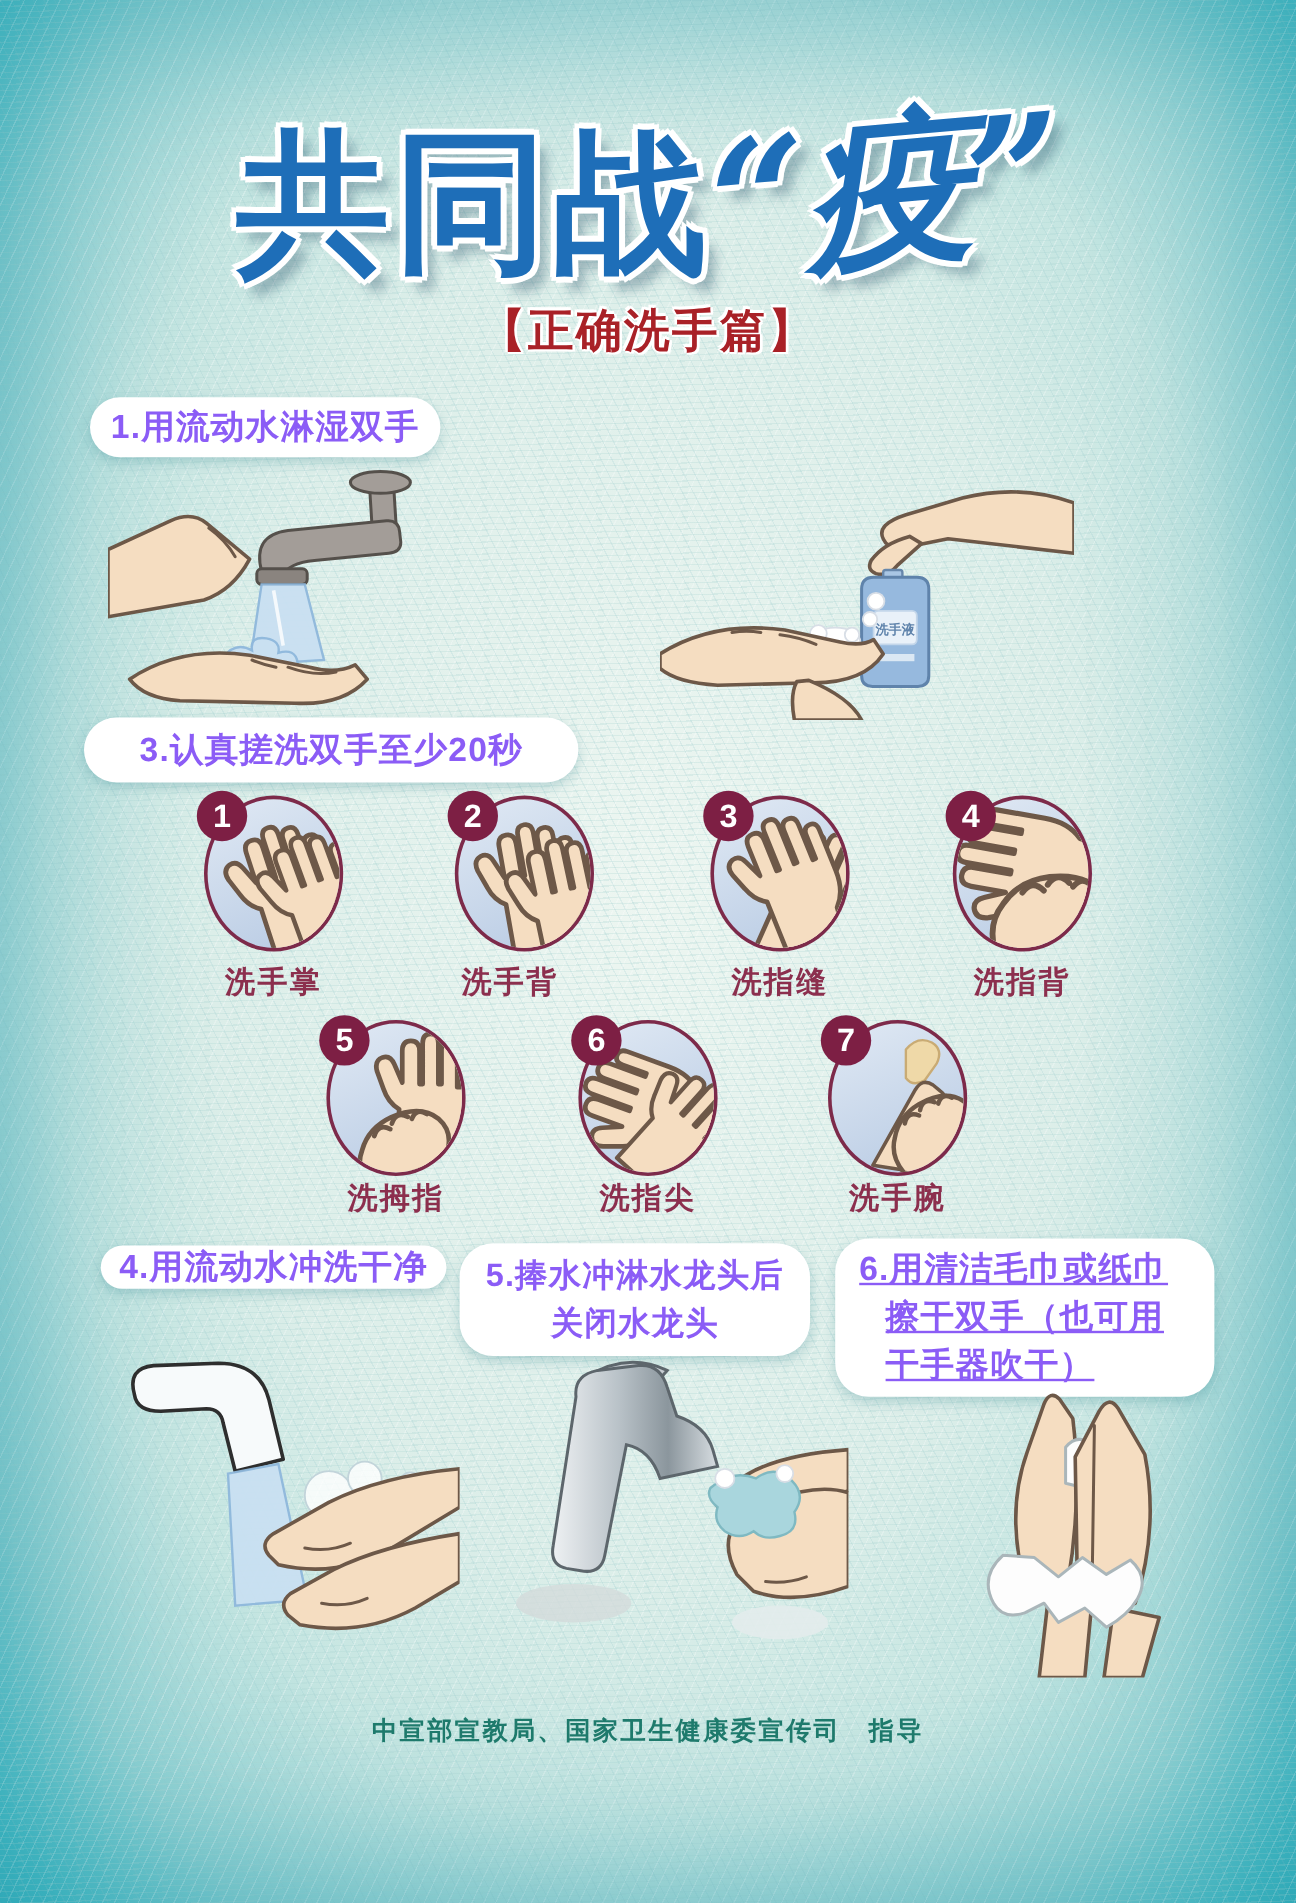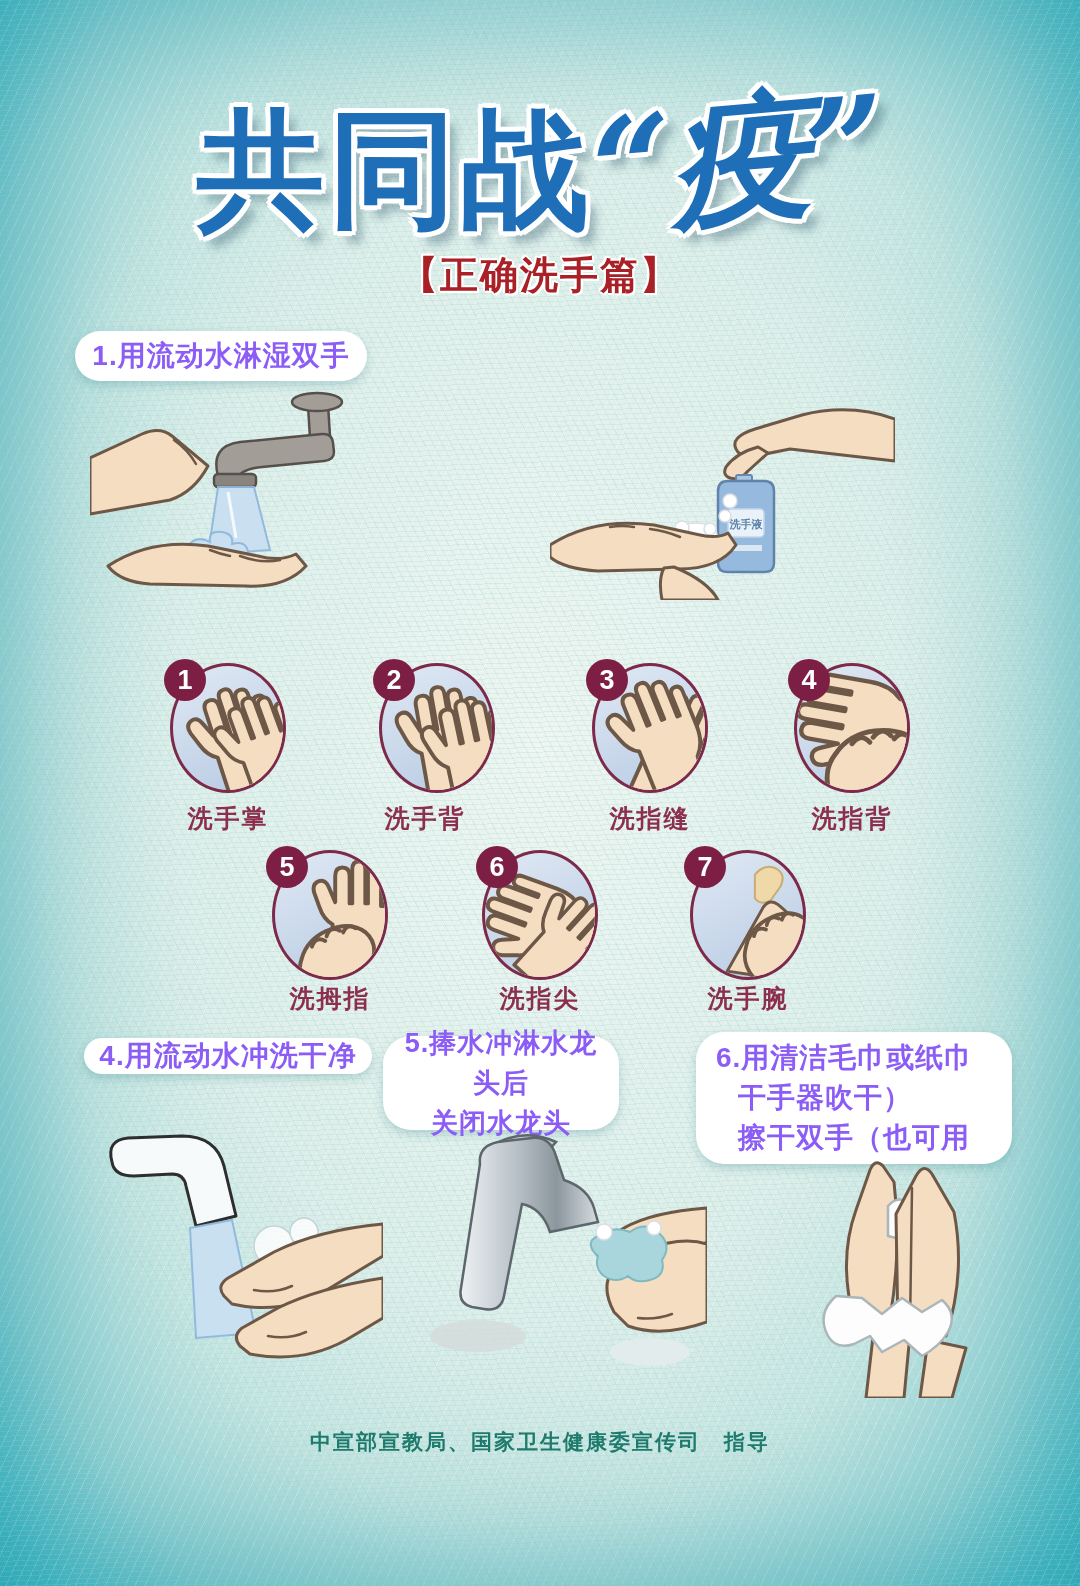--- a/index.html
+++ b/index.html
@@ -128,20 +128,21 @@
     <circle class="foam" cx="180" cy="116" r="7"></circle>
     <circle class="foam" cx="175" cy="131" r="6"></circle>
     <ellipse class="foam" cx="146" cy="150" rx="21" ry="12"></ellipse>
     <circle class="foam" cx="132" cy="143" r="7"></circle>
     <circle class="foam" cx="160" cy="144" r="6"></circle>
     <path class="skin-path" d="M0 160 Q44 132 104 140 L150 150 Q168 154 178 148 L186 160 Q170 184 128 184 L48 186 Q14 184 0 172 Z"></path>
     <path class="skin-path" d="M124 182 Q158 196 168 215 L112 215 Q108 194 114 183 Z"></path>
     <path class="line" d="M100 144 q16 2 30 8 M60 142 q12 -2 24 0"></path>
   </svg>
 
+  <div class="abs pill" style="left:70px;top:598px;width:412px;height:54px;">3.认真搓洗双手至少20秒</div>
 
   <div class="abs scrub-wrap" style="left:170px;top:663px;">
     <div class="scrub-circle">
       <svg viewBox="0 0 110 126">
         <use href="#hand" transform="translate(8,26) rotate(-18 35 45) scale(0.95)"></use>
         <use href="#hand" transform="translate(36,34) rotate(-20 35 45) scale(0.9)"></use>
       </svg>
     </div>
     <div class="badge">
         <span>1</span>
@@ -223,29 +224,29 @@
       </svg>
     </div>
     <div class="badge">
         <span>7</span>
       </div>
   </div>
   <div class="abs scrub-label" style="left:690px;top:982px;">洗手腕</div>
 
   <div class="abs pill" style="left:84px;top:1038px;width:288px;height:36px;">4.用流动水冲洗干净</div>
 
-  <div class="abs pill" style="left:383px;top:1036px;width:236px;height:94px;font-size:27px;">
+  <div class="abs pill" style="left:383px;top:1036px;width:292px;height:94px;font-size:27px;">
     <span>5.捧水冲淋水龙头后</span>
     <span>关闭水龙头</span>
   </div>
 
-  <div class="abs pill" style="left:696px;top:1032px;width:316px;height:132px;">
+  <div class="abs pill" style="left:696px;top:1032px;width:316px;height:132px;text-decoration:underline;">
     <span class="l1">6.用清洁毛巾或纸巾</span>
+    <span class="indent">擦干双手（也可用</span>
     <span class="indent">干手器吹干）</span>
-    <span class="indent">擦干双手（也可用</span>
   </div>
 
   <svg class="abs" style="left:78px;top:1128px;" width="305" height="240" viewBox="0 0 305 240">
     <path class="white-faucet" d="M34 34 Q28 12 50 10 L104 8 Q138 8 146 38 L158 88 L118 98 L108 58 Q106 46 94 46 L56 48 Q36 48 34 34 Z"></path>
     <path class="water" d="M112 100 L154 92 L178 205 L118 210 Z"></path>
     <circle class="bubble" cx="196" cy="118" r="20"></circle>
     <circle class="bubble" cx="226" cy="104" r="14"></circle>
     <circle class="bubble" cx="248" cy="128" r="18"></circle>
     <circle class="bubble" cx="210" cy="144" r="12"></circle>
     <circle class="bubble" cx="264" cy="108" r="9"></circle>

